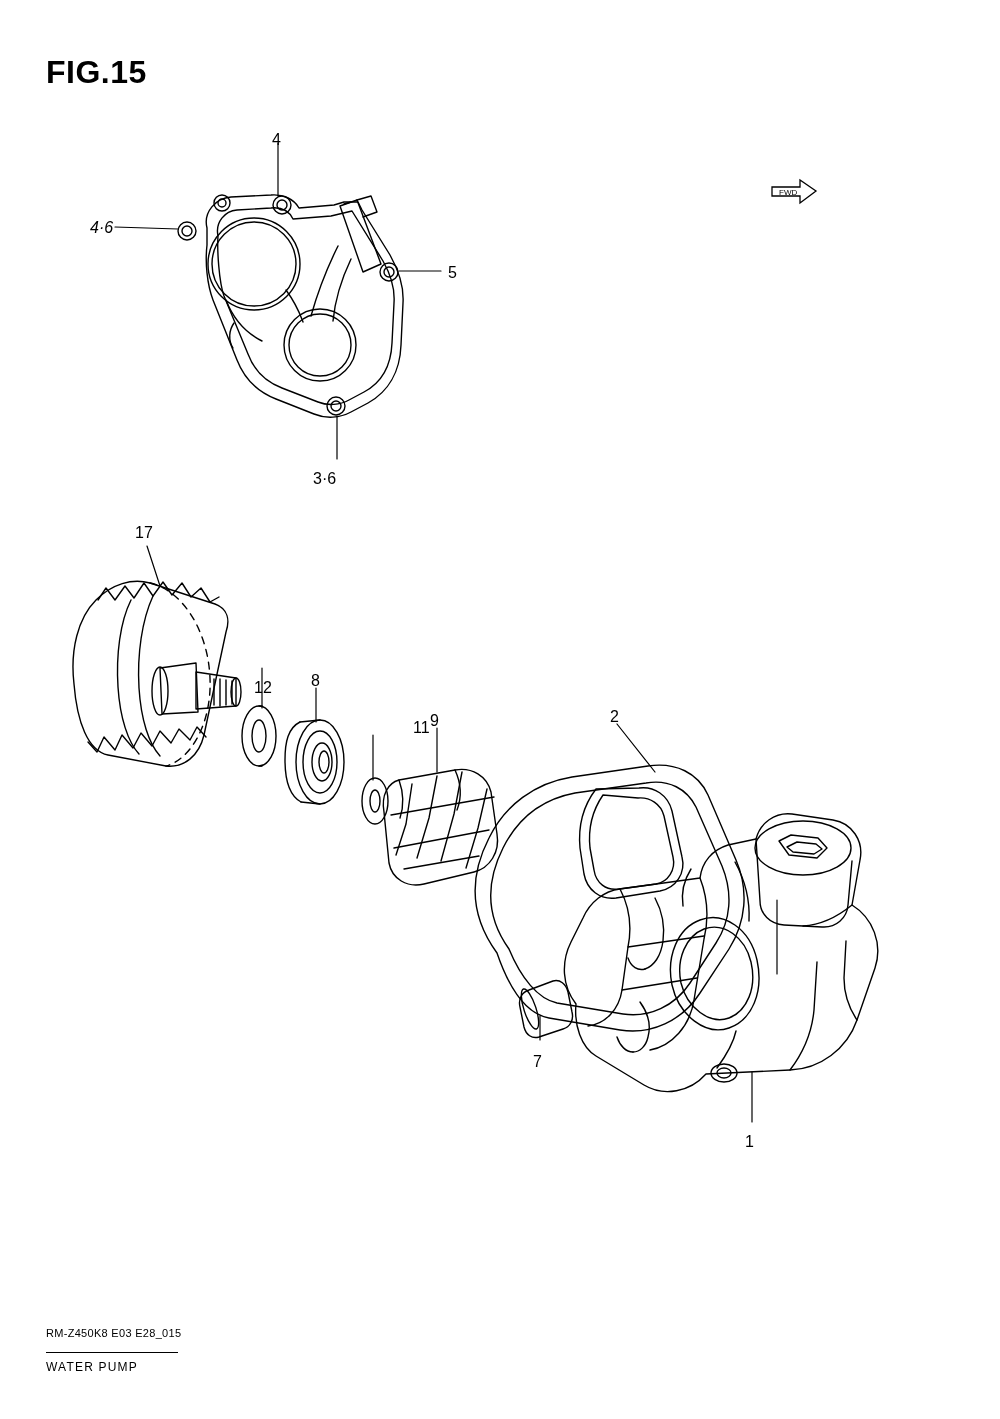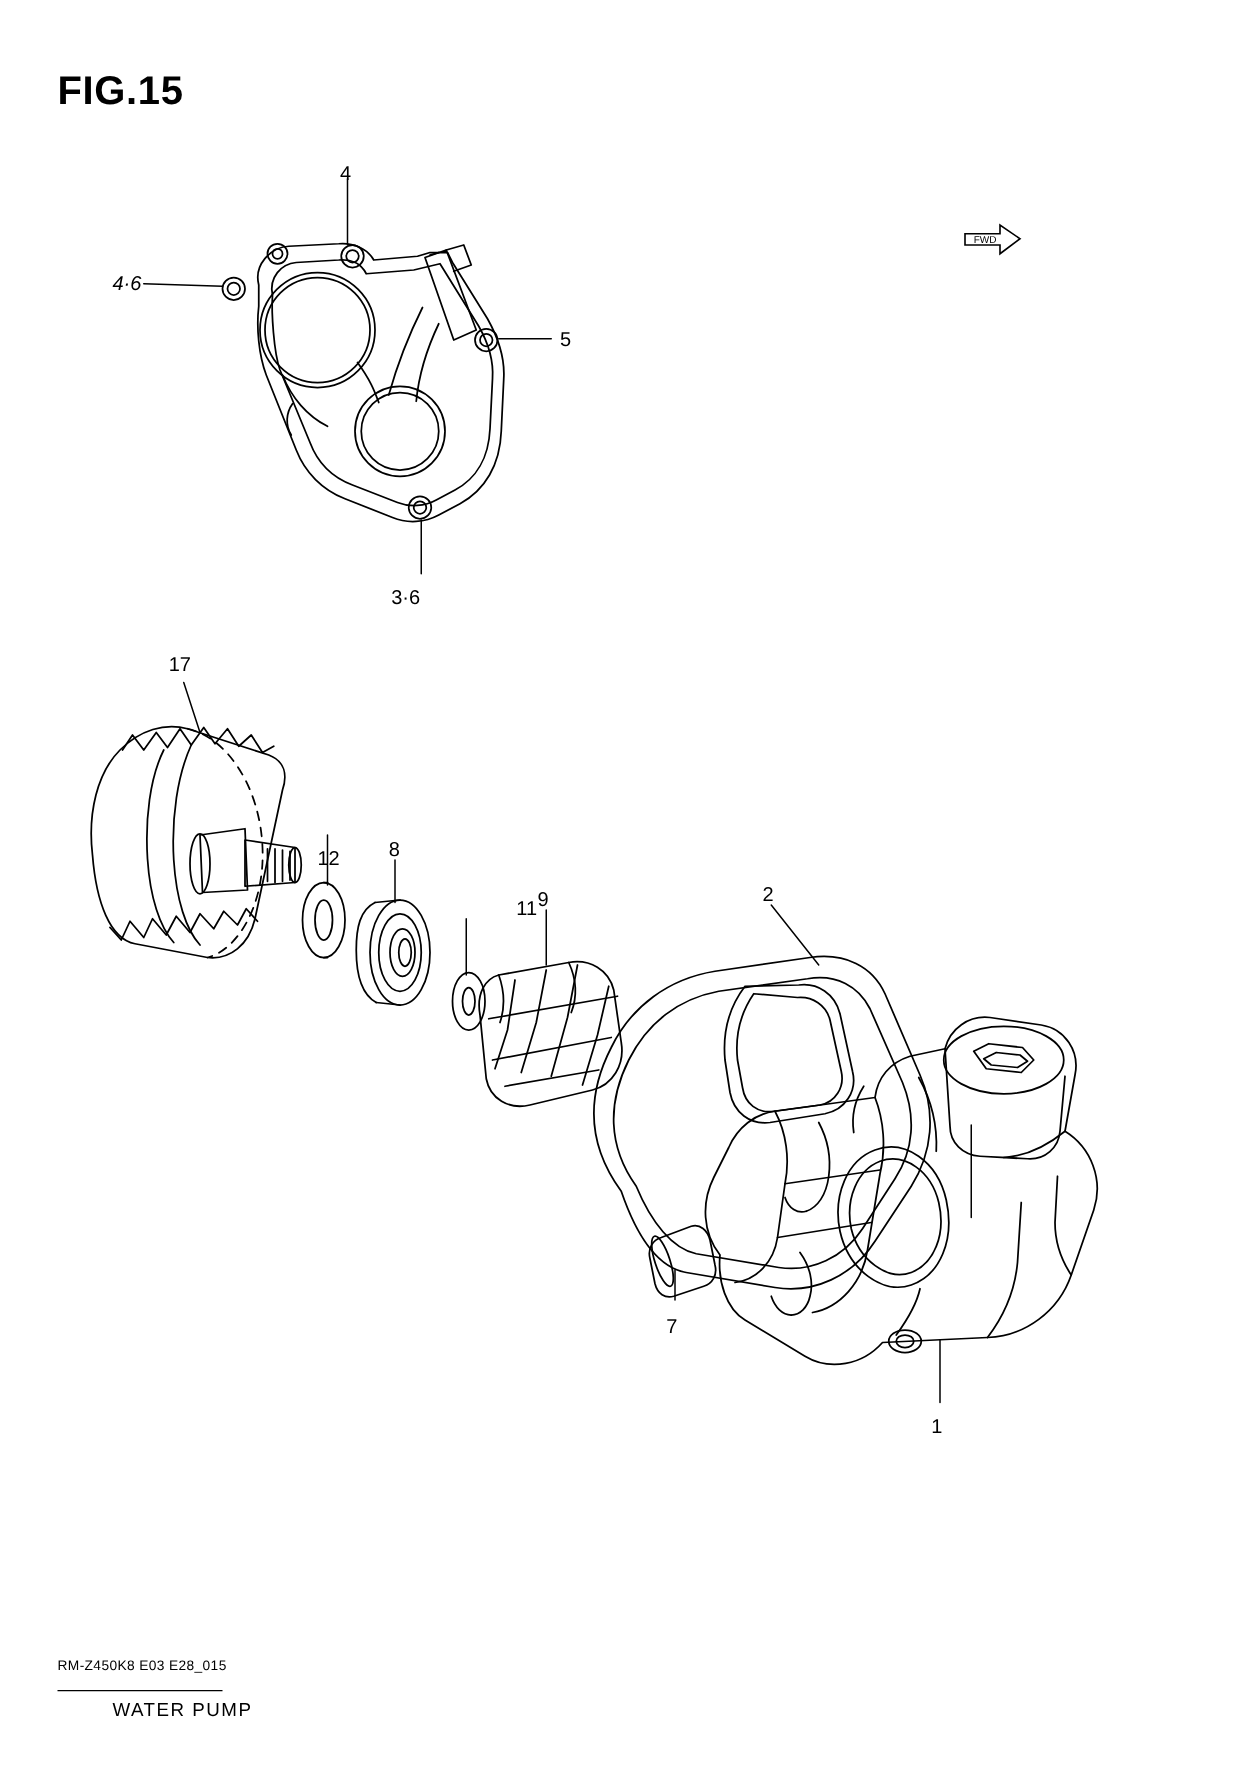--- a/index.html
+++ b/index.html
@@ -33,23 +33,22 @@
     position: absolute;
     left: 46px;
     top: 1327px;
     font-size: 11px;
     letter-spacing: 0.3px;
   }
   .footer-title {
     position: absolute;
     left: 46px;
     top: 1360px;
-    font-size: 15px;
+    font-size: 12px;
     letter-spacing: 1.2px;
-    margin-left: 44px;
   }
   .footer-rule {
     position: absolute;
     left: 46px;
     top: 1352px;
     width: 132px;
     height: 1px;
     background: #000;
   }
   .callout {

